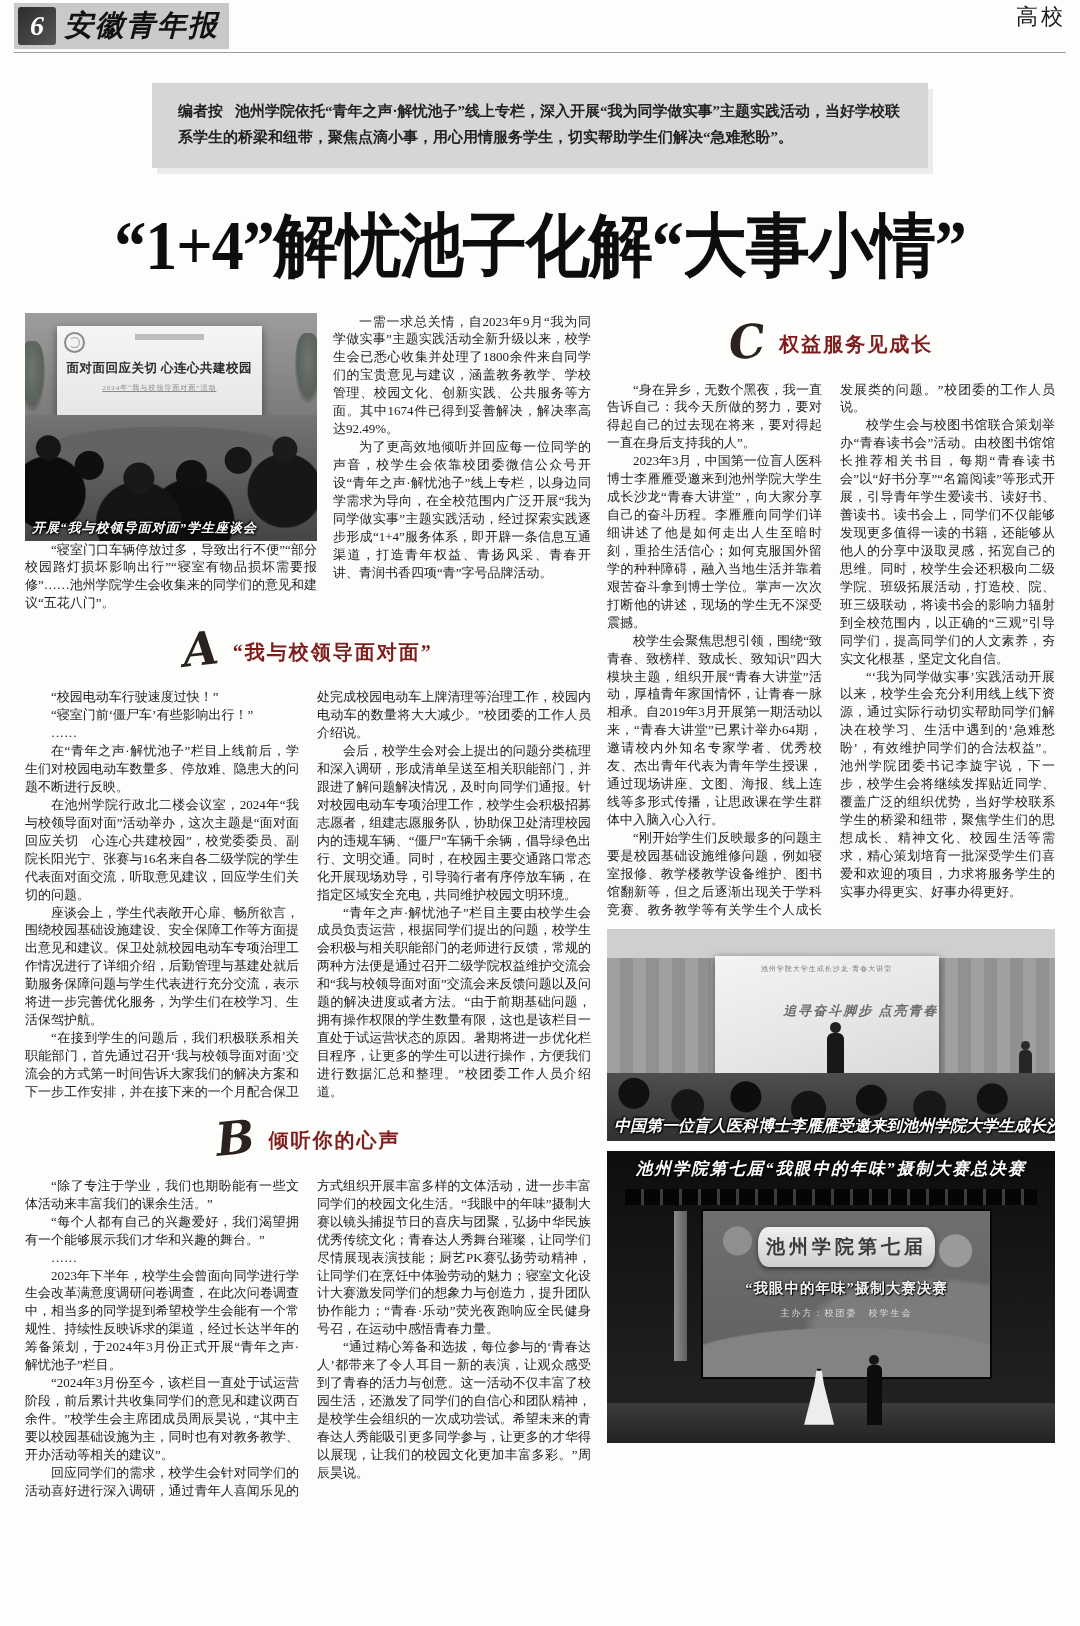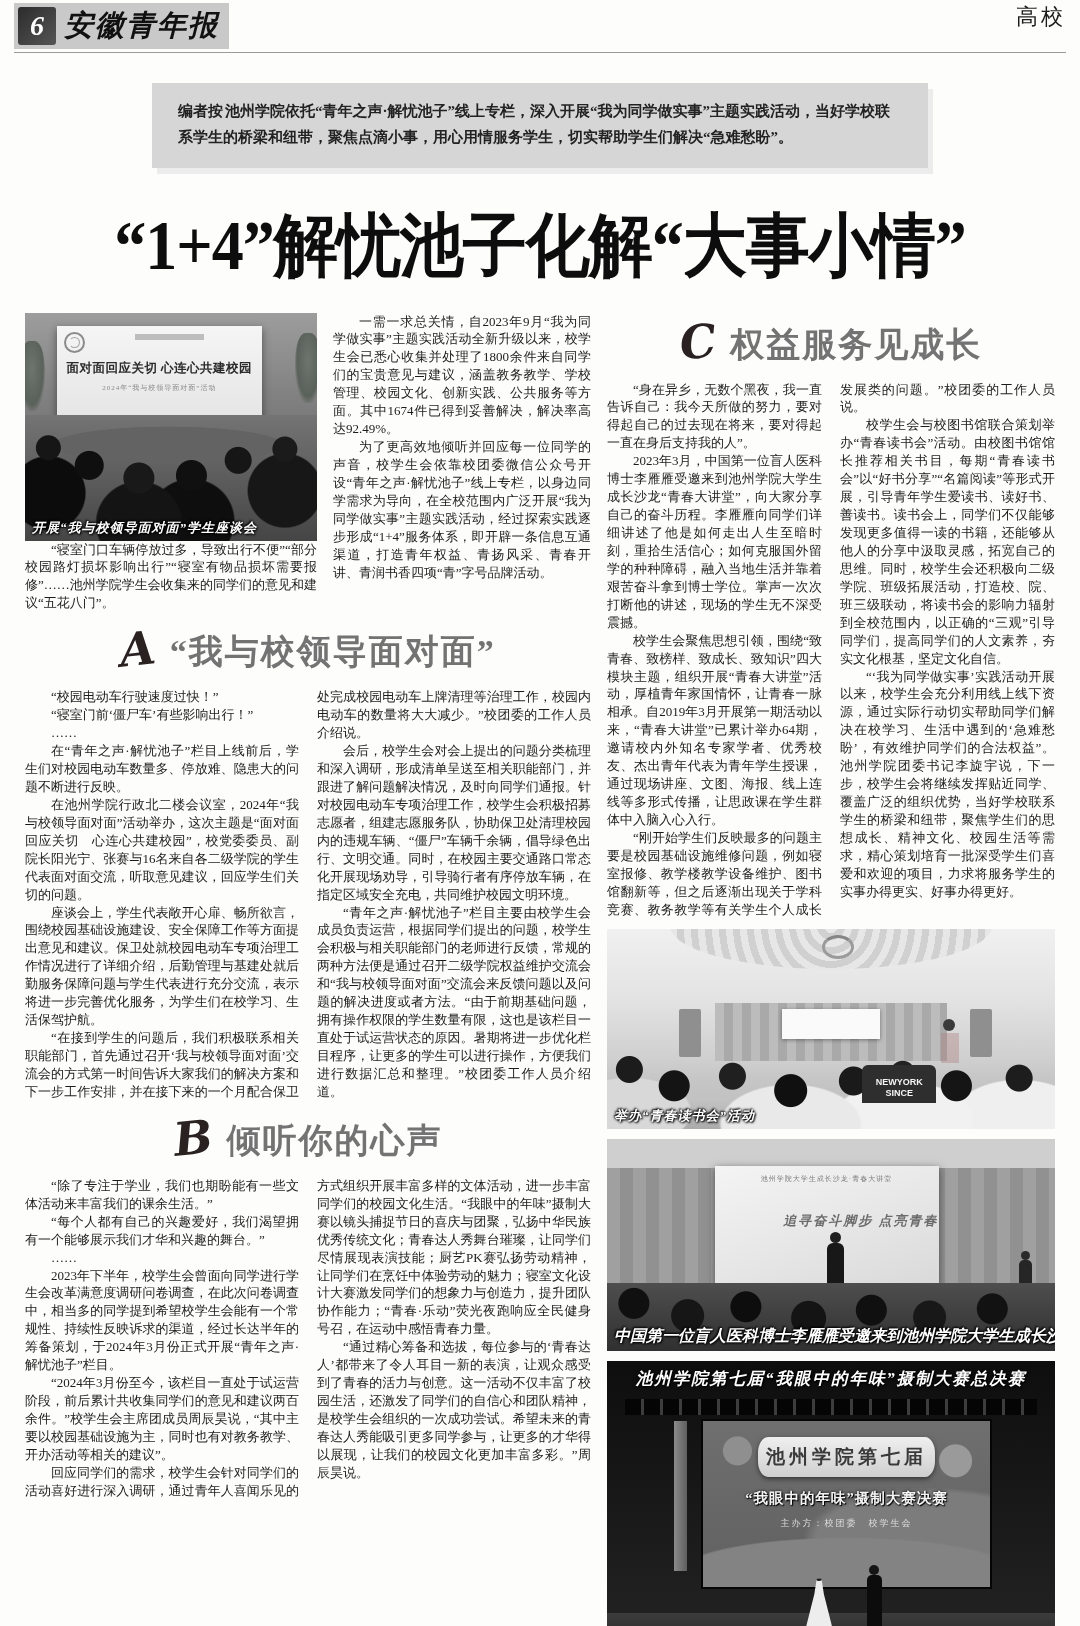--- a/index.html
+++ b/index.html
@@ -22,21 +22,21 @@
   .masthead{font-size:29px;font-weight:900;font-style:italic;letter-spacing:2px;margin-left:8px;color:#111;}
   .header-info{margin-left:14px;line-height:1.5;}
   .header-date{font-size:14px;font-weight:700;}
   .header-line{font-size:13px;font-weight:700;}
   .section-name{margin-left:auto;font-size:22px;letter-spacing:3px;font-weight:500;align-self:flex-start;padding-top:2px;}
   
   .editor-note{
     width:724px;margin:30px auto 0;background:#d6d6d6;padding:15px 26px 17px;
     box-shadow:5px 6px 0 #ececec;font-size:15px;line-height:1.75;color:#222;
   }
-  .editor-note .label{font-weight:900;margin-right:2px;}
+  .editor-note .label{font-weight:900;margin-right:12px;}
   .editor-note .text{font-weight:600;}
   
   .headline{
     margin:34px 0 6px;text-align:center;font-size:64px;font-weight:900;
     letter-spacing:-1px;color:#0d0d0d;transform:scaleY(1.08);white-space:nowrap;
   }
   
   .content{display:flex;gap:16px;padding:18px 25px 0;}
   .col-left{width:566px;flex:none;}
   .col-right{flex:1;min-width:0;}
@@ -45,42 +45,42 @@
   .intro-row{display:flex;gap:16px;}
   .intro-left{width:292px;flex:none;}
   .intro-right{flex:1;min-width:0;}
   .byline{font-size:16px;font-weight:700;line-height:1.55;margin:10px 0 8px 2px;letter-spacing:1px;}
   section{margin-top:14px;}
   .sec-head{display:flex;align-items:center;justify-content:center;gap:14px;margin:6px 0 10px;}
   .sec-letter{
     font-family:"DejaVu Serif","Liberation Serif",serif;font-style:italic;font-weight:700;
     font-size:46px;line-height:1;color:#2a2220;transform:rotate(-6deg);padding-bottom:6px;
   }
-  .sec-title{font-size:34px;font-weight:700;letter-spacing:2px;color:#737373;}
+  .sec-title{font-size:20px;font-weight:700;letter-spacing:2px;color:#7f1d1d;}
   
   .photo{position:relative;overflow:hidden;background:#888;}
   .photo-caption{
     position:absolute;left:7px;bottom:4px;color:#fff;font-style:italic;font-weight:700;
     font-size:13px;letter-spacing:1px;white-space:nowrap;
     text-shadow:0 0 3px #000,1px 1px 2px #000,-1px -1px 2px #000;
   }
   
   .photo-meeting{width:292px;height:228px;background:linear-gradient(180deg,#9d9d9d 0%,#828282 35%,#565656 100%);}
   .pm-plant{position:absolute;top:28px;width:26px;height:70px;border-radius:40%;
     background:radial-gradient(ellipse at 50% 40%,#6e756e 0,#5a615a 60%,transparent 75%);}
   .pm-plant.left{left:-6px;} .pm-plant.right{right:-4px;top:20px;}
   .pm-screen{
     position:absolute;left:11%;top:6%;width:70%;height:44%;
     background:linear-gradient(#f5f5f5,#e4e4e4);box-shadow:0 3px 8px rgba(0,0,0,.45);
   }
   .pm-logo{position:absolute;left:7px;top:6px;width:17px;height:17px;border:2px solid #8b8b8b;border-radius:50%;}
   .pm-logo:after{content:"";position:absolute;inset:3px;border:1.5px solid #a5a5a5;border-radius:50%;border-left-color:transparent;}
   .pm-strip{position:absolute;left:38%;top:8px;width:34%;height:6px;background:#bdbdbd;}
   .pm-title{margin-top:34px;text-align:center;font-weight:900;font-size:12.5px;color:#2b2b2b;letter-spacing:.5px;}
-  .pm-sub{text-align:center;font-size:7px;color:#8a8a8a;margin-top:6px;letter-spacing:1px;}
+  .pm-sub{text-align:center;font-size:7px;color:#8a8a8a;margin-top:6px;letter-spacing:1px;text-decoration:underline;}
   .pm-crowd{position:absolute;left:0;right:0;bottom:0;height:55%;
     background:
       radial-gradient(circle at 8% 26%, #161616 0,#161616 12px, transparent 13px),
       radial-gradient(circle at 22% 40%, #0f0f0f 0,#0f0f0f 14px, transparent 15px),
       radial-gradient(circle at 39% 50%, #191919 0,#191919 15px, transparent 16px),
       radial-gradient(circle at 57% 48%, #101010 0,#101010 15px, transparent 16px),
       radial-gradient(circle at 73% 36%, #161616 0,#161616 13px, transparent 14px),
       radial-gradient(circle at 89% 27%, #1b1b1b 0,#1b1b1b 12px, transparent 13px),
       radial-gradient(ellipse 13% 30% at 8% 62%, #0c0c0c 0,#0c0c0c 96%, transparent 100%),
       radial-gradient(ellipse 15% 34% at 39% 86%, #141414 0,#141414 96%, transparent 100%),
@@ -261,32 +261,20 @@
       <div class="twocol">
         <p class="para">“身在异乡，无数个黑夜，我一直告诉自己：我今天所做的努力，要对得起自己的过去现在将来，要对得起一直在身后支持我的人”。</p>
         <p class="para">2023年3月，中国第一位盲人医科博士李雁雁受邀来到池州学院大学生成长沙龙“青春大讲堂”，向大家分享自己的奋斗历程。李雁雁向同学们详细讲述了他是如何走出人生至暗时刻，重拾生活信心；如何克服国外留学的种种障碍，融入当地生活并靠着艰苦奋斗拿到博士学位。掌声一次次打断他的讲述，现场的学生无不深受震撼。</p>
         <p class="para">校学生会聚焦思想引领，围绕“致青春、致榜样、致成长、致知识”四大模块主题，组织开展“青春大讲堂”活动，厚植青年家国情怀，让青春一脉相承。自2019年3月开展第一期活动以来，“青春大讲堂”已累计举办64期，邀请校内外知名专家学者、优秀校友、杰出青年代表为青年学生授课，通过现场讲座、文图、海报、线上连线等多形式传播，让思政课在学生群体中入脑入心入行。</p>
         <p class="para">“刚开始学生们反映最多的问题主要是校园基础设施维修问题，例如寝室报修、教学楼教学设备维护、图书馆翻新等，但之后逐渐出现关于学科竞赛、教务教学等有关学生个人成长发展类的问题。”校团委的工作人员说。</p>
         <p class="para">校学生会与校图书馆联合策划举办“青春读书会”活动。由校图书馆馆长推荐相关书目，每期“青春读书会”以“好书分享”“名篇阅读”等形式开展，引导青年学生爱读书、读好书、善读书。读书会上，同学们不仅能够发现更多值得一读的书籍，还能够从他人的分享中汲取灵感，拓宽自己的思维。同时，校学生会还积极向二级学院、班级拓展活动，打造校、院、班三级联动，将读书会的影响力辐射到全校范围内，以正确的“三观”引导同学们，提高同学们的人文素养，夯实文化根基，坚定文化自信。</p>
         <p class="para">“‘我为同学做实事’实践活动开展以来，校学生会充分利用线上线下资源，通过实际行动切实帮助同学们解决在校学习、生活中遇到的‘急难愁盼’，有效维护同学们的合法权益”。池州学院团委书记李旋宇说，下一步，校学生会将继续发挥贴近同学、覆盖广泛的组织优势，当好学校联系学生的桥梁和纽带，聚焦学生们的思想成长、精神文化、校园生活等需求，精心策划培育一批深受学生们喜爱和欢迎的项目，力求将服务学生的实事办得更实、好事办得更好。</p>
       </div>
     </section>
 
-    <div class="photo photo-reading">
-      <div class="pr-ceiling"></div>
-      <div class="pr-swirl"></div>
-      <div class="pr-wall"></div>
-      <div class="pr-screen"></div>
-      <div class="pr-door d1"></div>
-      <div class="pr-door d2"></div>
-      <div class="pr-podium"></div>
-      <div class="pr-crowd"></div>
-      <div class="pr-shirt">NEWYORK SINCE</div>
-      <div class="photo-caption">举办“青春读书会”活动</div>
-    </div>
 
     <div class="photo photo-lecture">
       <div class="pl-top"></div>
       <div class="pl-screen">
         <div class="pl-screen-head">池州学院大学生成长沙龙·青春大讲堂</div>
         <div class="pl-screen-main">追寻奋斗脚步 点亮青春</div>
       </div>
       <div class="pl-speaker"></div>
       <div class="pl-stander"></div>
       <div class="pl-crowd"></div>

